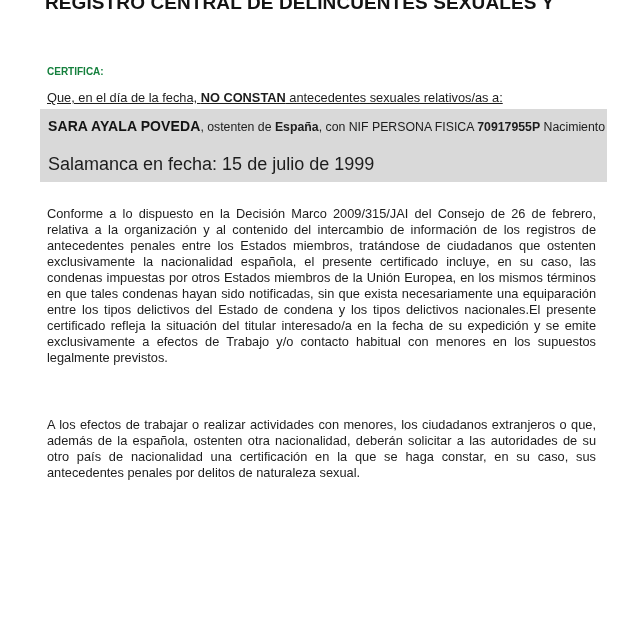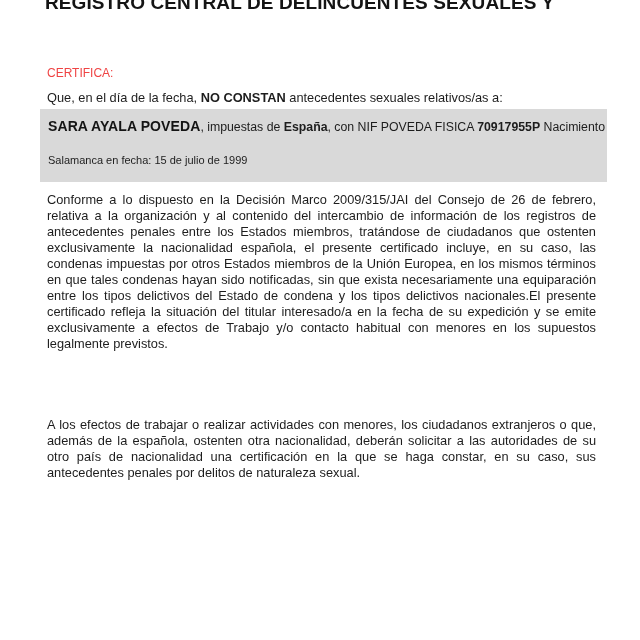--- a/index.html
+++ b/index.html
@@ -20,32 +20,33 @@
     font-size: 19px;
     line-height: 22px;
     font-weight: 700;
     color: #141414;
     letter-spacing: 0.1px;
   }
   .certifica {
     position: absolute;
     left: 47px;
     top: 66px;
-    font-size: 12px;
-    font-weight: 400;
-    color: #ef4444;
+    font-size: 10px;
+    font-weight: 700;
+    color: #15803d;
   }
   .statement {
     position: absolute;
     left: 47px;
     top: 90px;
     width: 560px;
     font-size: 12.8px;
     color: #1d1d1d;
     white-space: nowrap;
+    text-decoration: underline;
   }
   .bold-seg { font-weight: 700; }
   .subject-box {
     position: absolute;
     left: 40px;
     top: 109px;
     width: 567px;
     height: 73px;
     box-sizing: border-box;
     background: #d9d9d9;
@@ -59,33 +60,33 @@
   }
   .subject-name {
     font-size: 14px;
     font-weight: 700;
     letter-spacing: 0.1px;
     color: #141414;
     text-align: right;
   }
   .subject-line2 {
     margin-top: 20px;
-    font-size: 11px;
+    font-size: 18px;
     color: #1d1d1d;
   }
   .legal-para {
     position: absolute;
     left: 47px;
     width: 549px;
     font-size: 12.8px;
     line-height: 16px;
     text-align: justify;
     color: #1d1d1d;
   }
-  .para-1 { top: 192px; }
+  .para-1 { top: 206px; }
   .para-2 { top: 369px; margin-top: 48px; }
   .issue-date {
     position: absolute;
     left: 47px;
     top: 451px;
     width: 549px;
     text-align: right;
     font-size: 13px;
     font-weight: 700;
     color: #161616;
@@ -98,21 +99,21 @@
 
   <div class="doc-title">
     <div>REGISTRO CENTRAL DE DELINCUENTES SEXUALES Y</div>
   </div>
 
   <div class="certifica">CERTIFICA:</div>
 
   <div class="statement"><span>Que, en el día de la fecha, </span><span class="bold-seg">NO CONSTAN</span><span> antecedentes sexuales relativos/as a:</span></div>
 
   <div class="subject-box">
-    <div class="subject-line1"><span class="subject-name">SARA AYALA POVEDA</span><span>, impuestas de </span><span class="bold-seg">España</span><span>, con NIF POVEDA FISICA </span><span class="bold-seg">70917955P</span><span> Nacimiento en:</span></div>
+    <div class="subject-line1"><span class="subject-name">SARA AYALA POVEDA</span><span>, ostenten de </span><span class="bold-seg">España</span><span>, con NIF PERSONA FISICA </span><span class="bold-seg">70917955P</span><span> Nacimiento en:</span></div>
     <div class="subject-line2">Salamanca en fecha: 15 de julio de 1999</div>
   </div>
 
   <div class="legal-para para-1">Conforme a lo dispuesto en la Decisión Marco 2009/315/JAI del Consejo de 26 de febrero, relativa a la organización y al contenido del intercambio de información de los registros de antecedentes penales entre los Estados miembros, tratándose de ciudadanos que ostenten exclusivamente la nacionalidad española, el presente certificado incluye, en su caso, las condenas impuestas por otros Estados miembros de la Unión Europea, en los mismos términos en que tales condenas hayan sido notificadas, sin que exista necesariamente una equiparación entre los tipos delictivos del Estado de condena y los tipos delictivos nacionales.El presente certificado refleja la situación del titular interesado/a en la fecha de su expedición y se emite exclusivamente a efectos de Trabajo y/o contacto habitual con menores en los supuestos legalmente previstos.</div>
 
   <div class="legal-para para-2">A los efectos de trabajar o realizar actividades con menores, los ciudadanos extranjeros o que, además de la española, ostenten otra nacionalidad, deberán solicitar a las autoridades de su otro país de nacionalidad una certificación en la que se haga constar, en su caso, sus antecedentes penales por delitos de naturaleza sexual.</div>
 
 
 </div>
 

